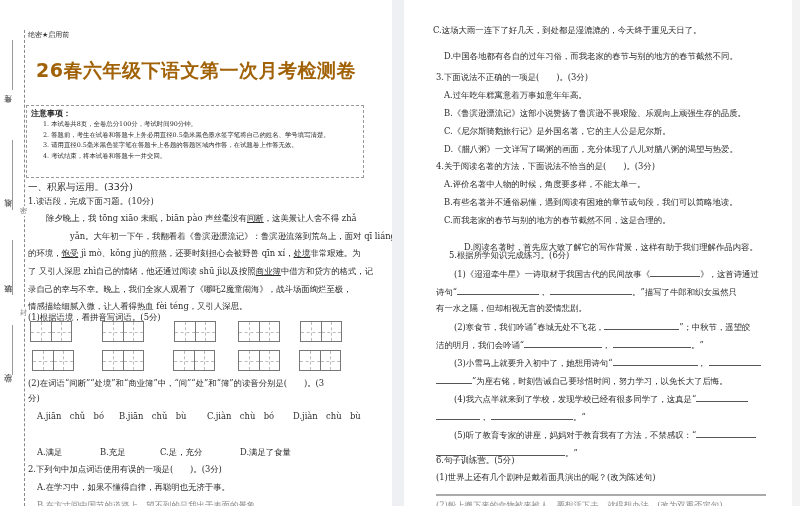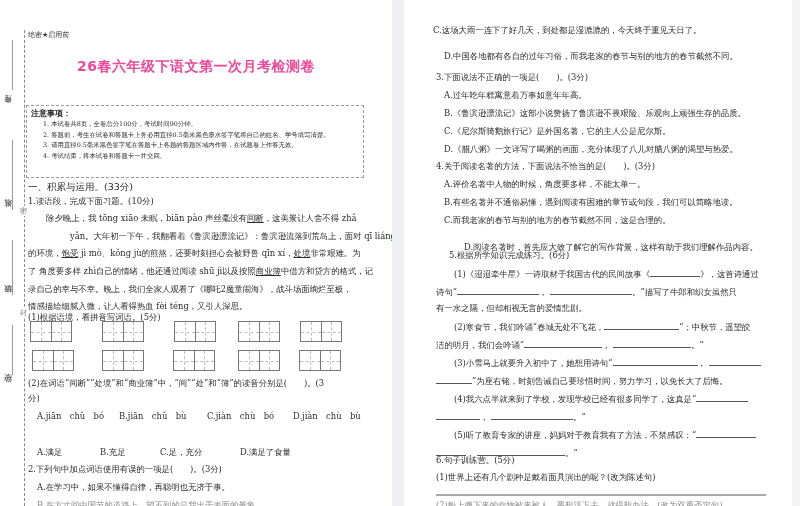--- a/index.html
+++ b/index.html
@@ -7,21 +7,21 @@
   body { font-family: "DejaVu Serif", "Liberation Serif", serif; color: #2b2b2b; position: relative; }
   .page { position: absolute; top: 0; background: #fff; height: 506px; overflow: hidden; }
   #page-left { left: 0; width: 392px; }
   #page-right { left: 404px; width: 396px; }
   .gutter { position: absolute; left: 24px; top: 30px; bottom: 0; border-left: 1px dashed #888; }
   .margin-labels { position: absolute; left: 0; top: 100px; width: 24px; height: 406px; }
   .mlabel { position: absolute; left: 4px; font-size: 8px; color: #555; writing-mode: vertical-rl; transform: rotate(180deg); letter-spacing: 1px; }
   .mline { position: absolute; left: 12px; width: 1px; background: #999; }
   .seal-char { position: absolute; left: 20px; font-size: 7px; color: #777; background: #fff; }
   .secret { position: absolute; left: 28px; top: 30px; font-size: 7px; color: #333; font-family: "DejaVu Sans", sans-serif; }
-  .title { position: absolute; left: 0; width: 392px; top: 58px; text-align: center; font-size: 14px; font-weight: bold; font-family: "DejaVu Sans", sans-serif; letter-spacing: 0.5px; color: #ec4899; }
+  .title { position: absolute; left: 0; width: 392px; top: 58px; text-align: center; font-size: 19px; font-weight: bold; font-family: "DejaVu Sans", sans-serif; letter-spacing: 0.5px; color: #a16207; }
   .notice { position: absolute; left: 26px; top: 105px; width: 338px; height: 73px; border: 1px dashed #999; padding: 2px 4px; font-size: 6.4px; line-height: 10.5px; }
   .notice .nh { font-size: 8px; font-weight: bold; font-family: "DejaVu Sans", sans-serif; line-height: 11px; }
   .notice .ni { text-indent: 12px; }
   .line { position: absolute; white-space: nowrap; font-size: 8.4px; }
   .sec { font-size: 9.5px; font-family: "DejaVu Sans", sans-serif; }
   .u { text-decoration: underline; }
   .grid-row { position: absolute; left: 30px; width: 310px; height: 24px; }
   .gbox { position: absolute; width: 42px; height: 21px; border: 1px solid #777; display: flex; }
   .gcell { flex: 1; border-right: 1px solid #777; position: relative; }
   .gcell:last-child { border-right: none; }
@@ -59,21 +59,21 @@
     <div class="ni">3. 请用直径0.5毫米黑色签字笔在答题卡上各题的答题区域内作答，在试题卷上作答无效。</div>
     <div class="ni">4. 考试结束，将本试卷和答题卡一并交回。</div>
   </div>
 
   <div class="line sec" style="left:28px;top:181px;">一、积累与运用。(33分)</div>
   <div class="line" style="left:28px;top:196px;">1.读语段，完成下面习题。(10分)</div>
 
   <div class="line" style="left:46px;top:213px;"><span>除夕晚上，我 tōng xiāo 未眠，biān pào 声丝毫没有</span><span class="u">间断</span><span>，这美景让人舍不得 zhǎ</span></div>
   <div class="line" style="left:46px;top:231px;margin-left:24px;">yǎn。大年初一下午，我翻看着《鲁滨逊漂流记》：鲁滨逊流落到荒岛上，面对 qī liáng</div>
   <div class="line" style="left:28px;top:248px;"><span>的环境，</span><span class="u">饱受</span><span> jì mò、kǒng jù的煎熬，还要时刻担心会被野兽 qīn xí，</span><span class="u">处境</span><span>非常艰难。为</span></div>
-  <div class="line" style="left:28px;top:266px;"><span>了 角度要多样 zhì自己的情绪，他还通过阅读 shū jì以及按照</span><span class="u">商业簿</span><span>中借方和贷方的格式，记</span></div>
+  <div class="line" style="left:28px;top:266px;"><span>了 又引人深思 zhì自己的情绪，他还通过阅读 shū jì以及按照</span><span class="u">商业簿</span><span>中借方和贷方的格式，记</span></div>
   <div class="line" style="left:28px;top:284px;">录自己的幸与不幸。晚上，我们全家人观看了《哪吒2魔童闹海》，战斗场面绚烂至极，</div>
   <div class="line" style="left:28px;top:301px;">情感描绘细腻入微，让人看得热血 fèi téng，又引人深思。</div>
 
   <div class="line" style="left:28px;top:312px;">(1)根据语境，看拼音写词语。(5分)</div>
 
   <div class="grid-row" style="top:321px;">
     <div class="gbox" style="left:0px;">
         <div class="gcell"></div>
         <div class="gcell"></div>
       </div>

